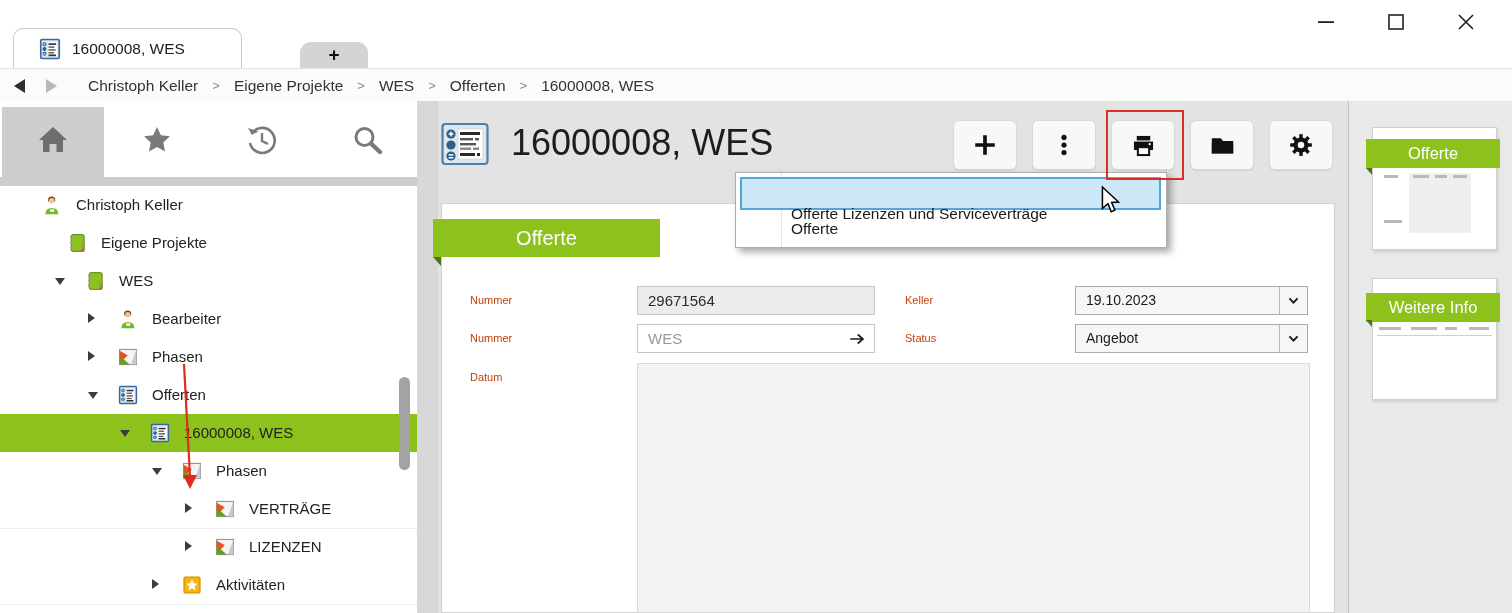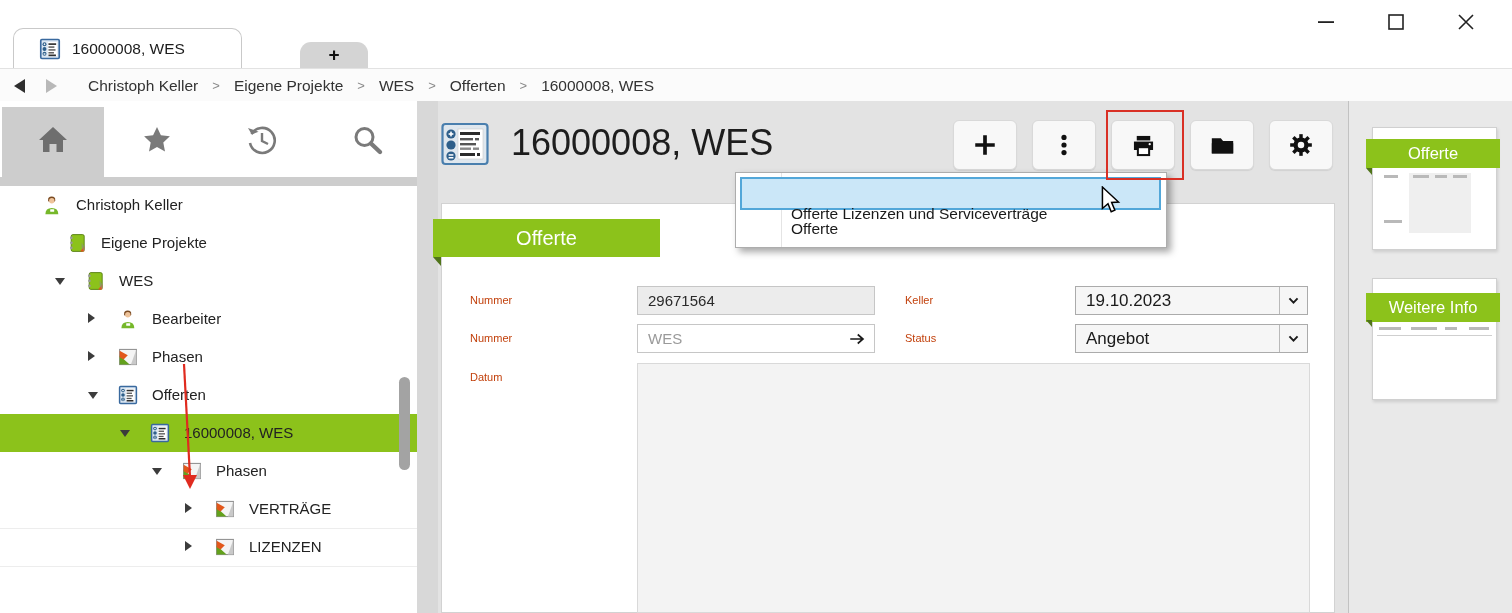--- a/index.html
+++ b/index.html
@@ -36,21 +36,21 @@
   .splitter{position:absolute;left:417px;top:101px;width:21px;height:512px;background:#d8d8d8;}
   .mainbg{position:absolute;left:438px;top:101px;width:910px;height:512px;background:#e3e3e3;}
   .main-title{position:absolute;left:511px;top:122px;font-size:36px;color:#1d1d1d;white-space:nowrap;}
   .toolbtn{position:absolute;top:120px;width:62px;height:48px;background:#f8f8f8;border:1px solid #d9d9d9;
            border-radius:6px;box-shadow:0 1px 1px rgba(0,0,0,.08);display:flex;align-items:center;justify-content:center;}
   .panel{position:absolute;left:441px;top:203px;width:894px;height:410px;background:#fff;border:1px solid #d2d2d2;box-sizing:border-box;}
   .ribbon{position:absolute;background:#8CC21B;color:#fff;text-align:center;}
   .fold{position:absolute;width:0;height:0;border-right:8px solid #50741a;border-bottom:9px solid transparent;}
   .flabel{position:absolute;height:29px;line-height:29px;font-size:11px;color:#c2410c;}
   .field{position:absolute;height:29px;box-sizing:border-box;border:1px solid #c6c6c6;font-size:15px;line-height:27px;padding-left:10px;}
-  .combo{position:absolute;width:233px;height:29px;box-sizing:border-box;border:1px solid #ababab;background:#f6f6f6;font-size:17px;line-height:27px;}
+  .combo{position:absolute;width:233px;height:29px;box-sizing:border-box;border:1px solid #ababab;background:#f6f6f6;font-size:14px;line-height:27px;}
   .combo .val{position:absolute;left:10px;top:0;line-height:27px;color:#1a1a1a;}
   .combo .dd{position:absolute;right:0;top:0;width:27px;height:27px;border-left:1px solid #b9b9b9;display:flex;align-items:center;justify-content:center;}
   .textarea{position:absolute;left:637px;top:363px;width:673px;height:250px;background:#f3f3f3;border:1px solid #d9d9d9;box-sizing:border-box;}
   
   .menu{position:absolute;left:735px;top:172px;width:432px;height:76px;background:#fff;border:1px solid #adadad;
         box-shadow:4px 4px 7px rgba(0,0,0,.35);box-sizing:border-box;}
   .menu-gutter{position:absolute;left:45px;top:0;width:1px;height:100%;background:#e4e4e4;}
   .mi-hot{position:absolute;left:4px;top:4px;width:421px;height:33px;background:#CBE7F8;border:2px solid #52A7D9;box-sizing:border-box;}
   .mi-hot span{position:absolute;left:49px;top:0;line-height:29px;font-size:15.5px;color:#1a1a1a;white-space:nowrap;margin-top:20px;}
   .mi{position:absolute;left:4px;top:40px;width:421px;height:32px;}
@@ -342,20 +342,27 @@
         </svg>
       <span class="tlabel" style="left:249px">LIZENZEN</span>
     </div>
     <div class="tree-row" style="top:389px">
       <span class="exp-right" style="left:185px"></span>
       <svg class="ticon" style="left:215px">
           <use href="#i-phase"></use>
         </svg>
       <span class="tlabel" style="left:249px">VERTRÄGE</span>
     </div>
+    <div class="tree-row" style="top:465px">
+      <span class="exp-right" style="left:152px"></span>
+      <svg class="ticon" style="left:182px">
+          <use href="#i-activities"></use>
+        </svg>
+      <span class="tlabel" style="left:216px">Aktivitäten</span>
+    </div>
 
     <div class="sb-thumb"></div>
 
     <svg class="abs annot" style="left:0;top:0;width:417px;height:512px;pointer-events:none">
       <line x1="184" y1="263" x2="190" y2="376" stroke="#E02B1F" stroke-width="2.2"></line>
       <path d="M183 374 L197 374 L190 388 Z" fill="#E02B1F"></path>
     </svg>
   </div>
 
   <div class="splitter"></div>

